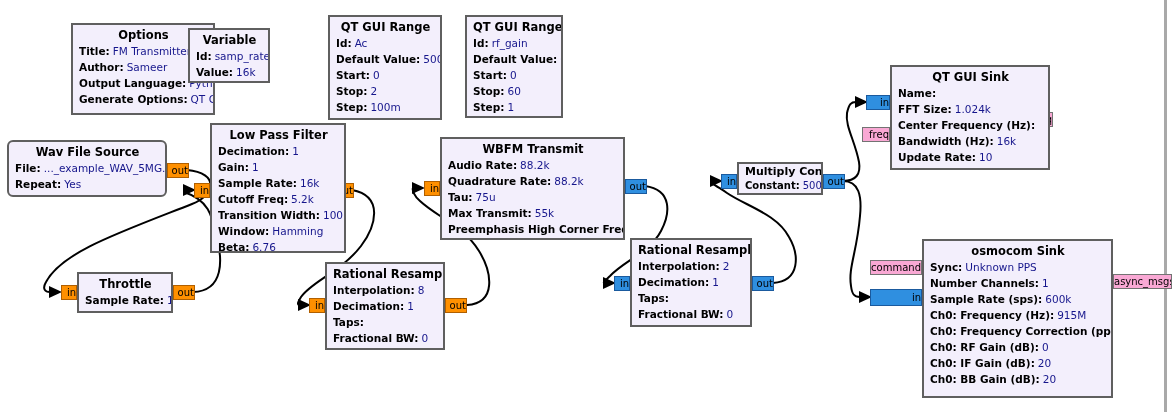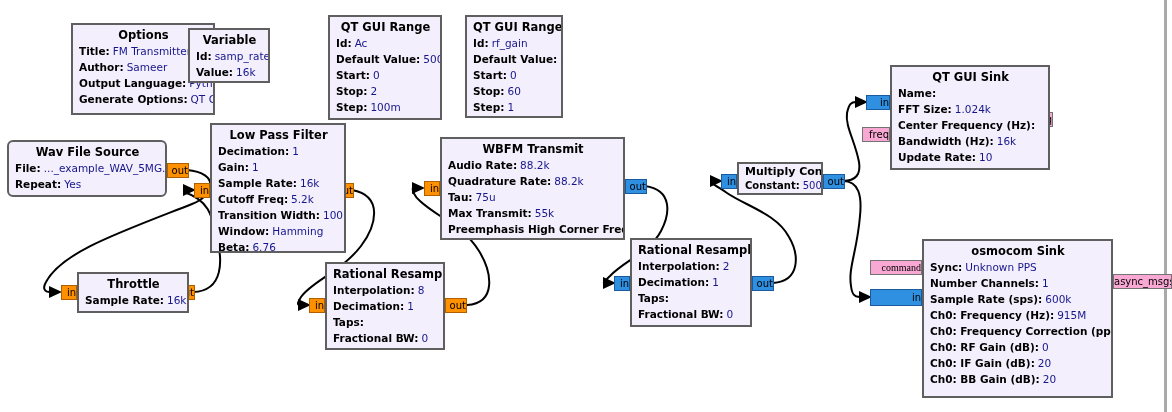--- a/index.html
+++ b/index.html
@@ -109,21 +109,21 @@
     <div class="param"><span class="p-label">Step:</span><span class="p-value">1</span></div>
   </div>
 
   <div class="block" style="left:7px;top:140px;width:160px;height:57px;border-radius:6px;">
     <div class="title">Wav File Source</div>
     <div class="param"><span class="p-label">File:</span><span class="p-value">..._example_WAV_5MG.wav</span></div>
     <div class="param"><span class="p-label">Repeat:</span><span class="p-value">Yes</span></div>
   </div>
   <div class="port float" style="left:167px;top:163px;width:22px;">out</div>
 
-  <div class="block" style="left:77px;top:272px;width:112px;height:41px;">
+  <div class="block" style="left:77px;top:272px;width:96px;height:41px;">
     <div class="title">Throttle</div>
     <div class="param"><span class="p-label">Sample Rate:</span><span class="p-value">16k</span></div>
   </div>
   <div class="port float" style="left:61px;top:285px;width:16px;">in</div>
   <div class="port float" style="left:173px;top:285px;width:22px;">out</div>
 
   <div class="block" style="left:210px;top:123px;width:136px;height:130px;">
     <div class="title">Low Pass Filter</div>
     <div class="param"><span class="p-label">Decimation:</span><span class="p-value">1</span></div>
     <div class="param"><span class="p-label">Gain:</span><span class="p-value">1</span></div>
@@ -190,17 +190,17 @@
     <div class="title">osmocom Sink</div>
     <div class="param"><span class="p-label">Sync:</span><span class="p-value">Unknown PPS</span></div>
     <div class="param"><span class="p-label">Number Channels:</span><span class="p-value">1</span></div>
     <div class="param"><span class="p-label">Sample Rate (sps):</span><span class="p-value">600k</span></div>
     <div class="param"><span class="p-label">Ch0: Frequency (Hz):</span><span class="p-value">915M</span></div>
     <div class="param"><span class="p-label">Ch0: Frequency Correction (ppm):</span></div>
     <div class="param"><span class="p-label">Ch0: RF Gain (dB):</span><span class="p-value">0</span></div>
     <div class="param"><span class="p-label">Ch0: IF Gain (dB):</span><span class="p-value">20</span></div>
     <div class="param"><span class="p-label">Ch0: BB Gain (dB):</span><span class="p-value">20</span></div>
   </div>
-  <div class="port msg" style="left:870px;top:260px;width:52px;font-family:Liberation Serif, serif;">command</div>
+  <div class="port msg" style="left:870px;top:260px;width:52px;">command</div>
   <div class="port complex" style="left:870px;top:289px;width:52px;height:17px;line-height:15px;">in</div>
   <div class="port msg" style="left:1113px;top:274px;width:59px;">async_msgs</div>
 
 </div>
 
 </body></html>

